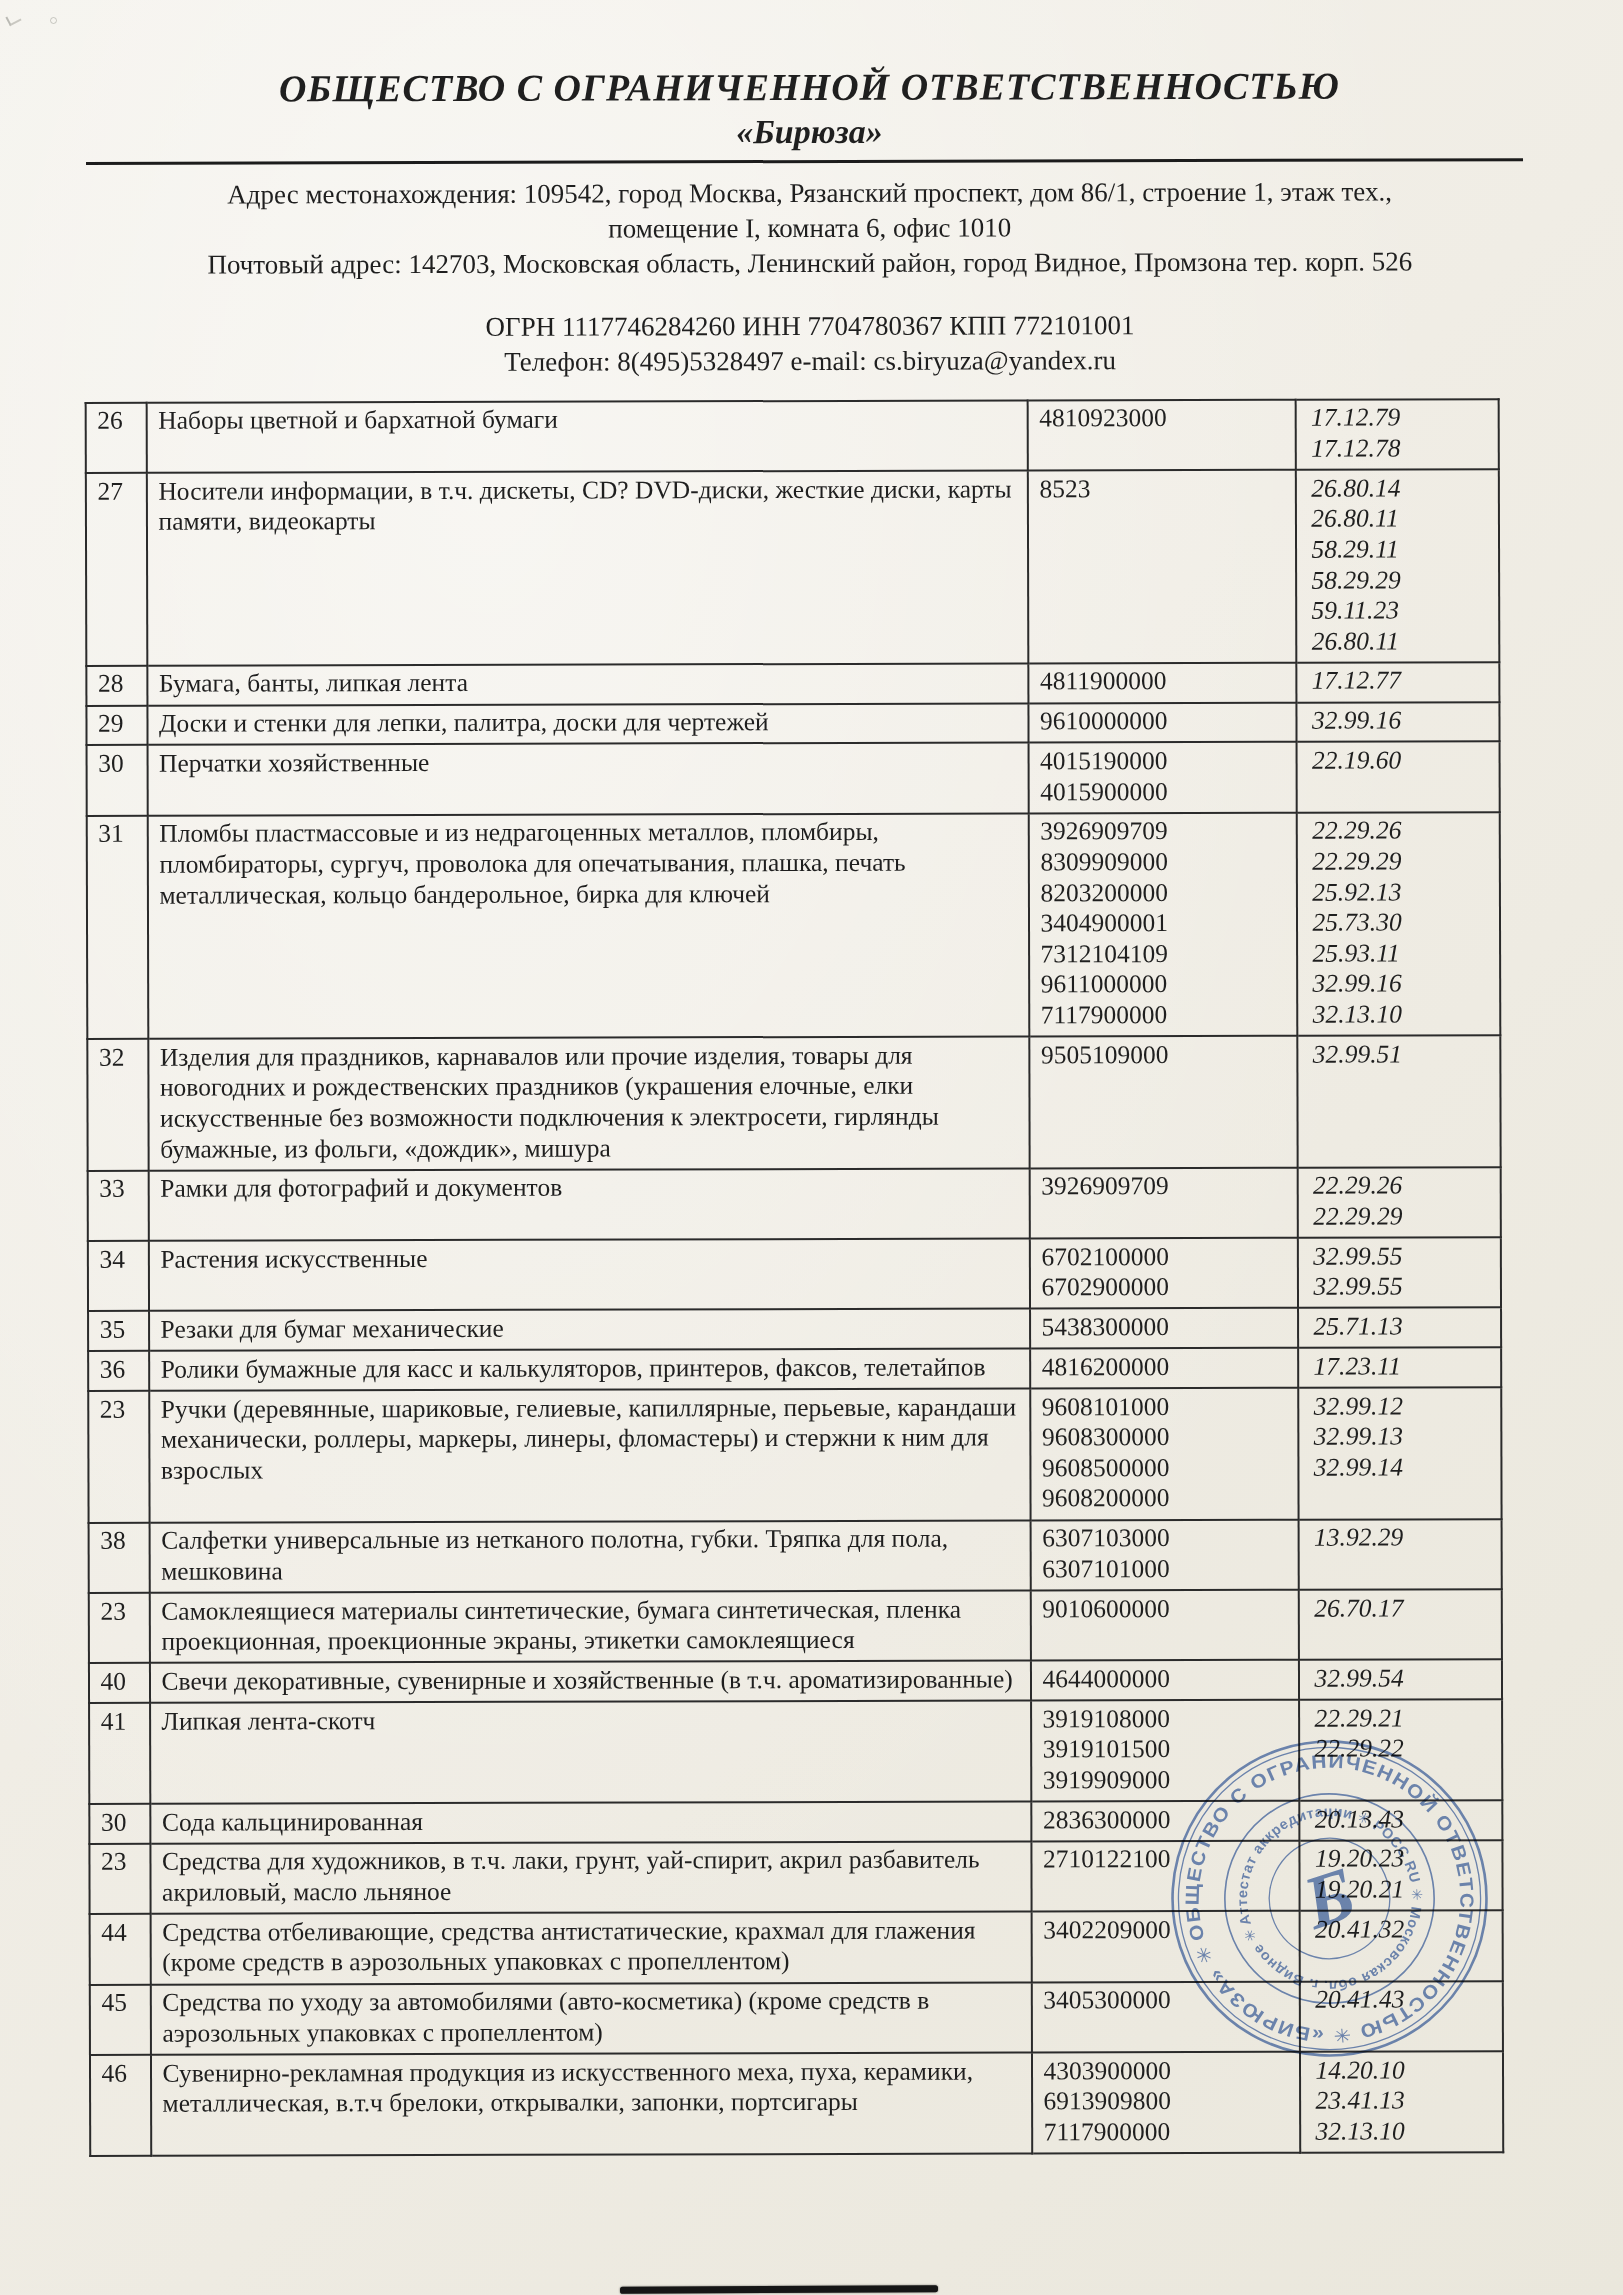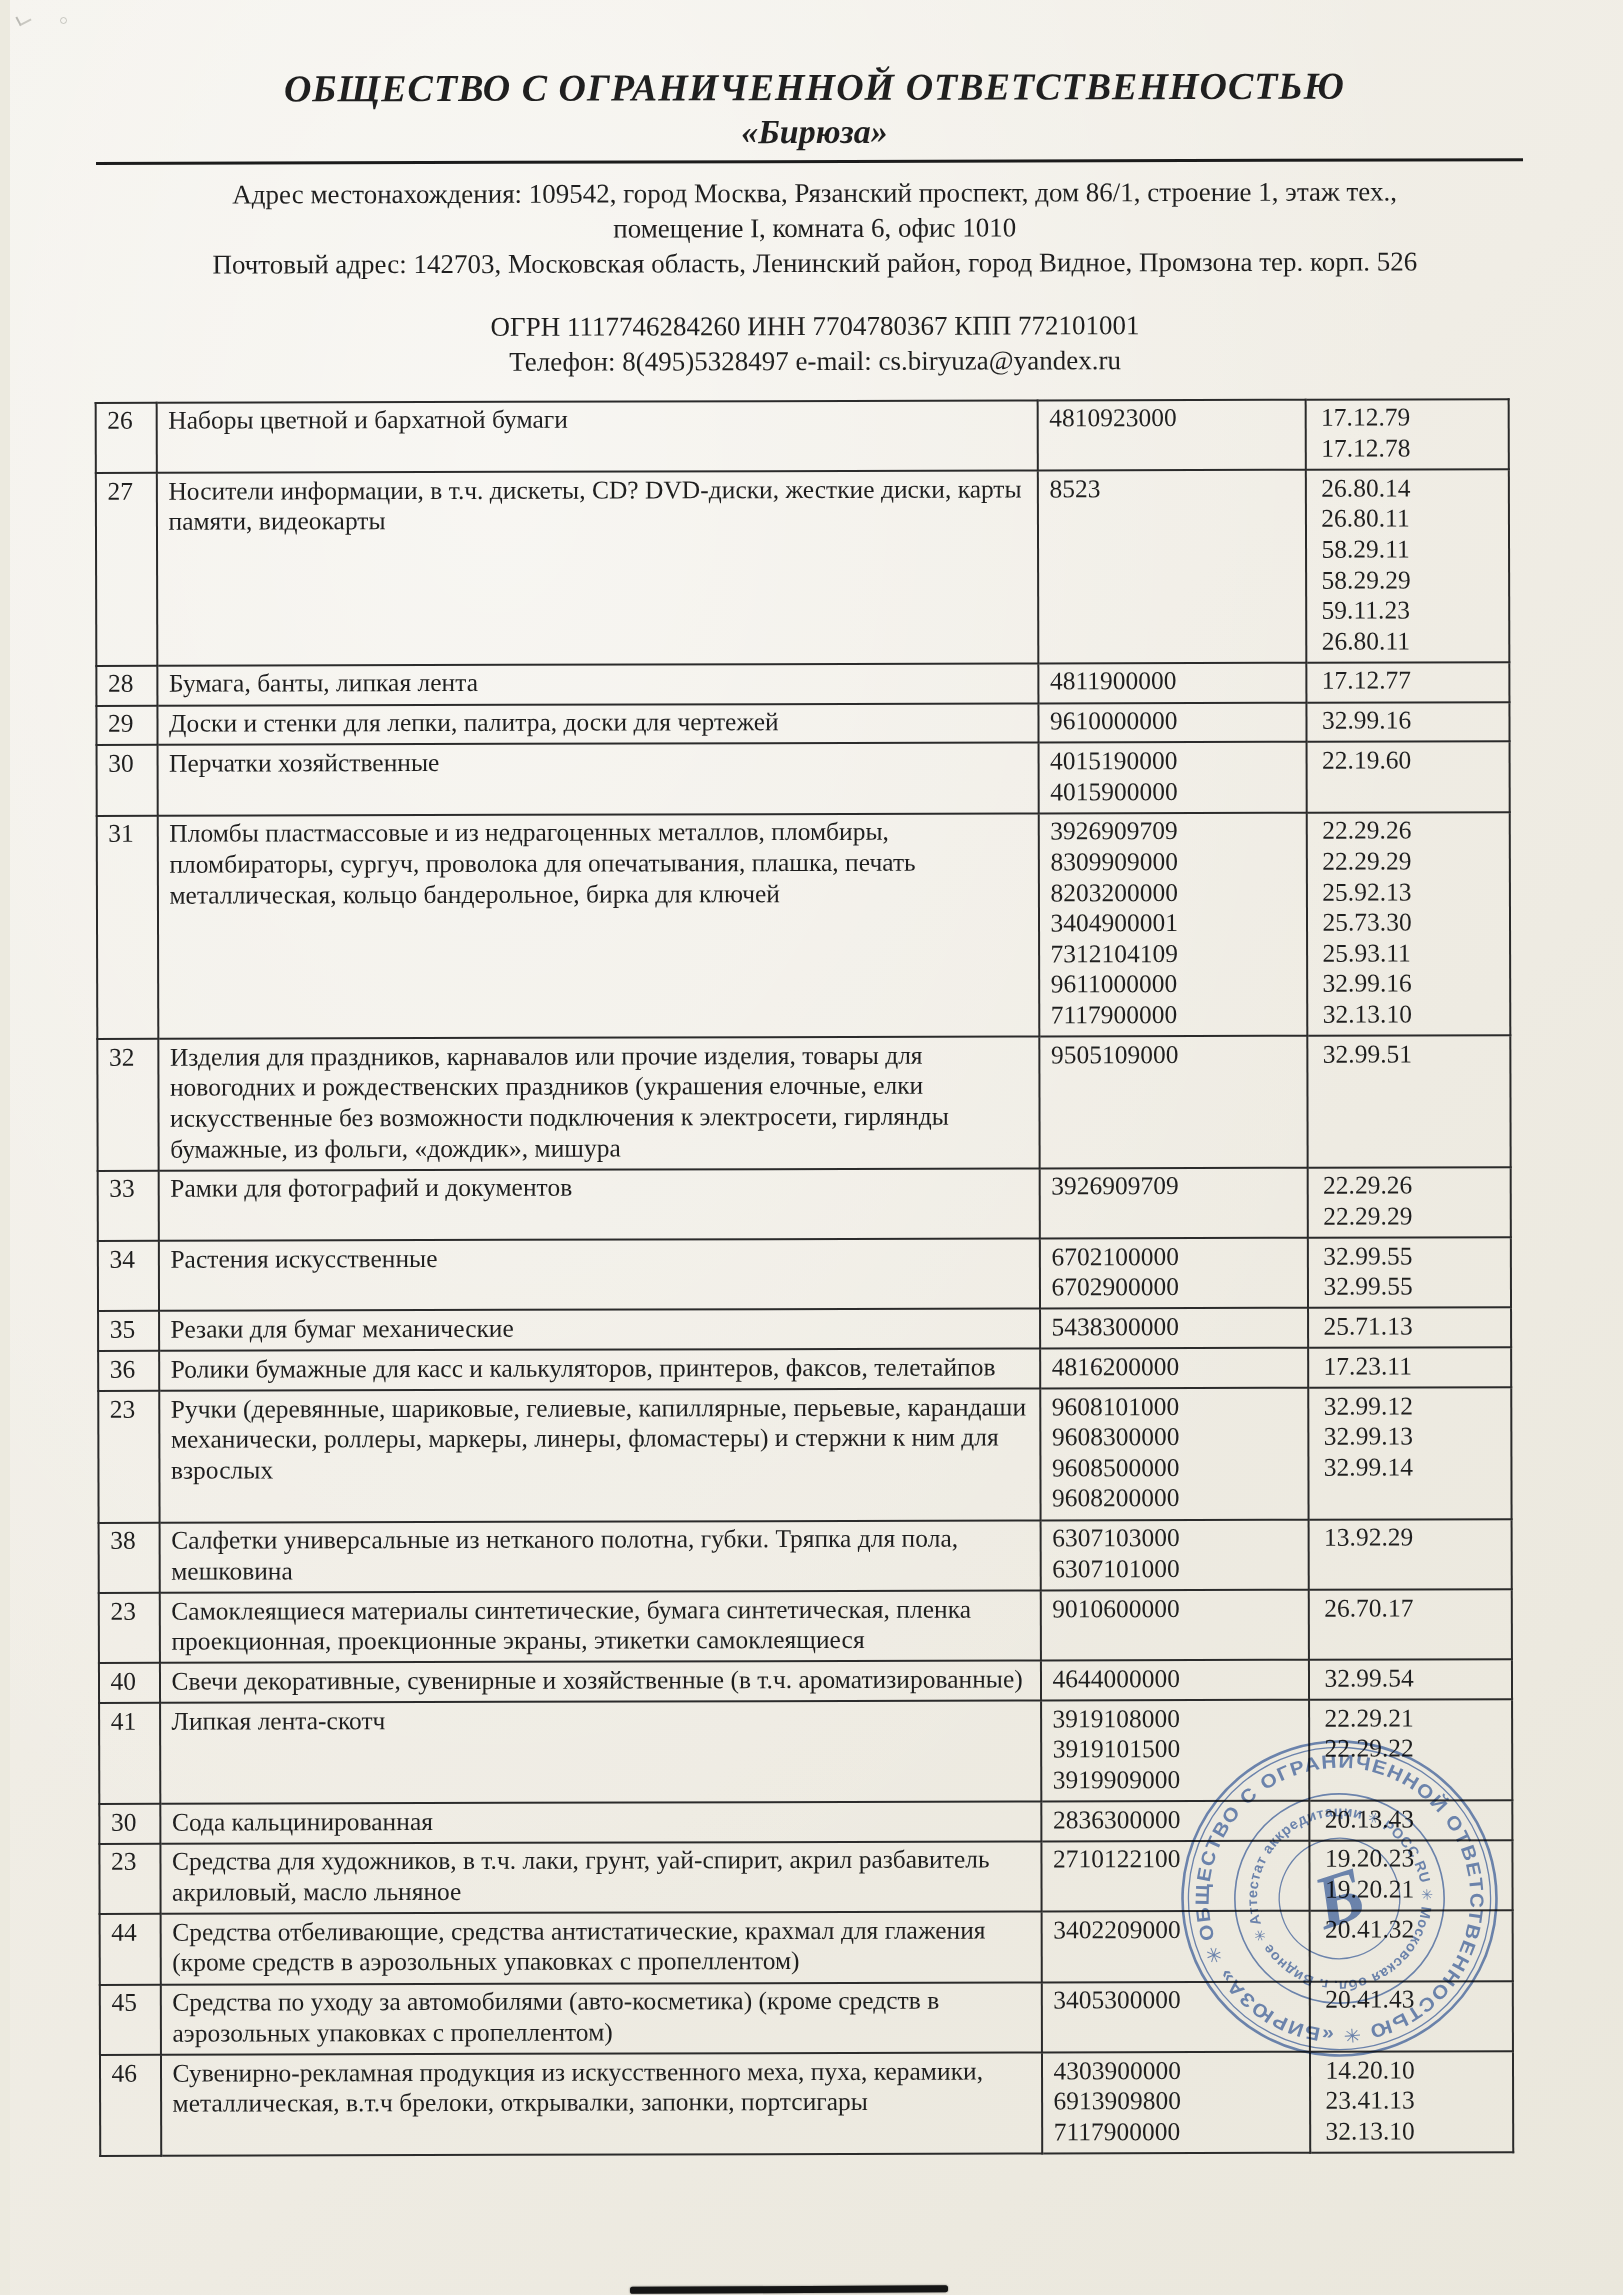--- a/index.html
+++ b/index.html
@@ -10,21 +10,20 @@
     overflow: hidden;
     background: #eceadf;
     font-family: "Liberation Serif", "DejaVu Serif", serif;
     color: #1f1f1f;
   }
   .page {
     position: absolute; inset: 0;
     background:
       radial-gradient(ellipse at 30% 20%, rgba(255,255,255,.45), rgba(255,255,255,0) 60%),
       linear-gradient(135deg, #f4f2ec 0%, #f0ede5 45%, #eae7dc 100%);
-    margin-left: 10px;
   }
   .doc { position: absolute; inset: 0; transform: rotate(-0.15deg); transform-origin: 50% 40%; }
 
   
   .letterhead { padding-top: 65px; text-align: center; }
   .title {
     margin: 0;
     font-size: 38px; font-weight: bold; font-style: italic;
     letter-spacing: 1px;
   }
@@ -49,21 +48,21 @@
   .col-desc { width: 881px; }
   .col-code { width: 268px;  }
   .col-okpd { width: 203px;  }
   td {
     border: 2px solid #2b2b2b;
     vertical-align: top;
     padding: 2.6px 10.5px 4.6px;
     white-space: pre-line;
   }
   td.c0 { text-align: center; padding-left: 2.6px; padding-right: 15px; }
-  td.c3 { padding-left: 14.4px; }
+  td.c3 { padding-left: 14.4px; font-style: italic; }
 
   
   .stamp {
     position: absolute; left: 1166px; top: 1735px;
     width: 327px; height: 327px;
     transform: rotate(-18deg);
     opacity: .72;
     mix-blend-mode: multiply;
     pointer-events: none;
   }

